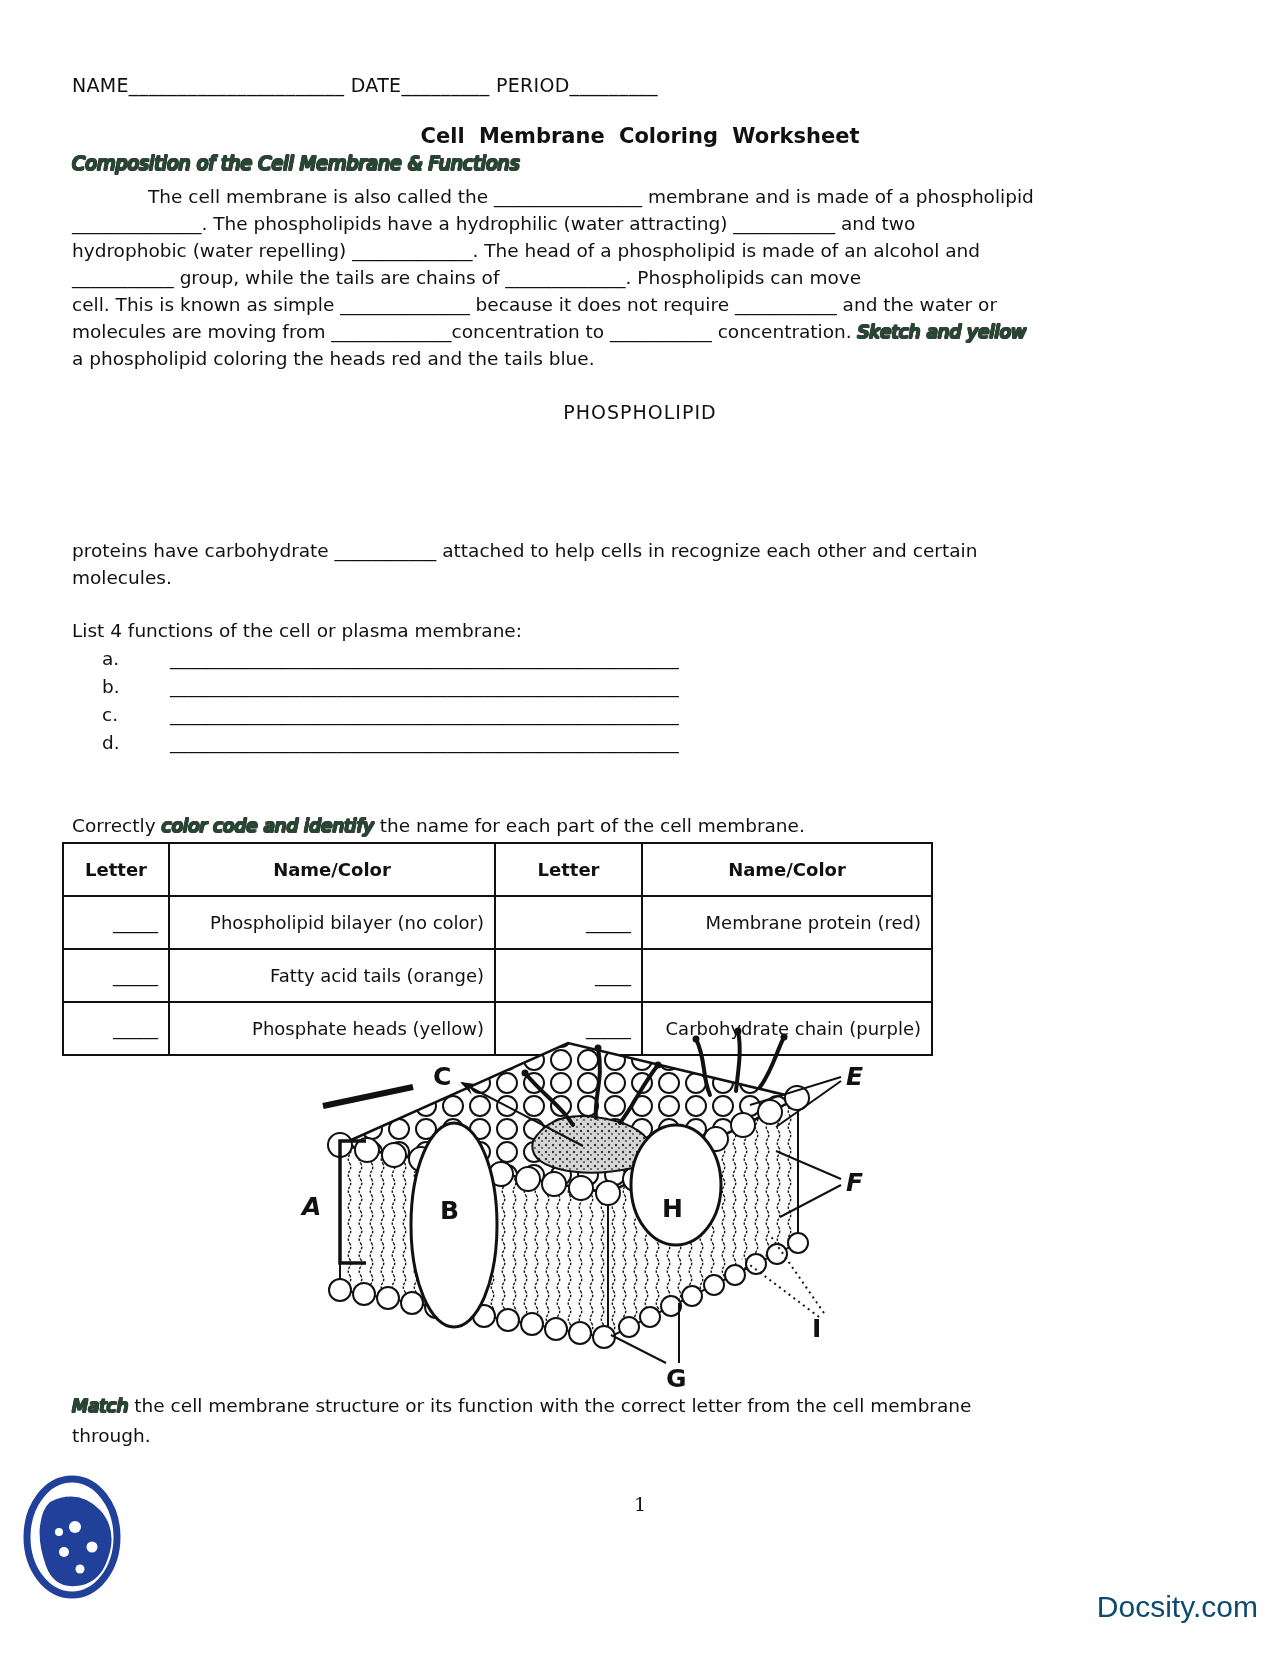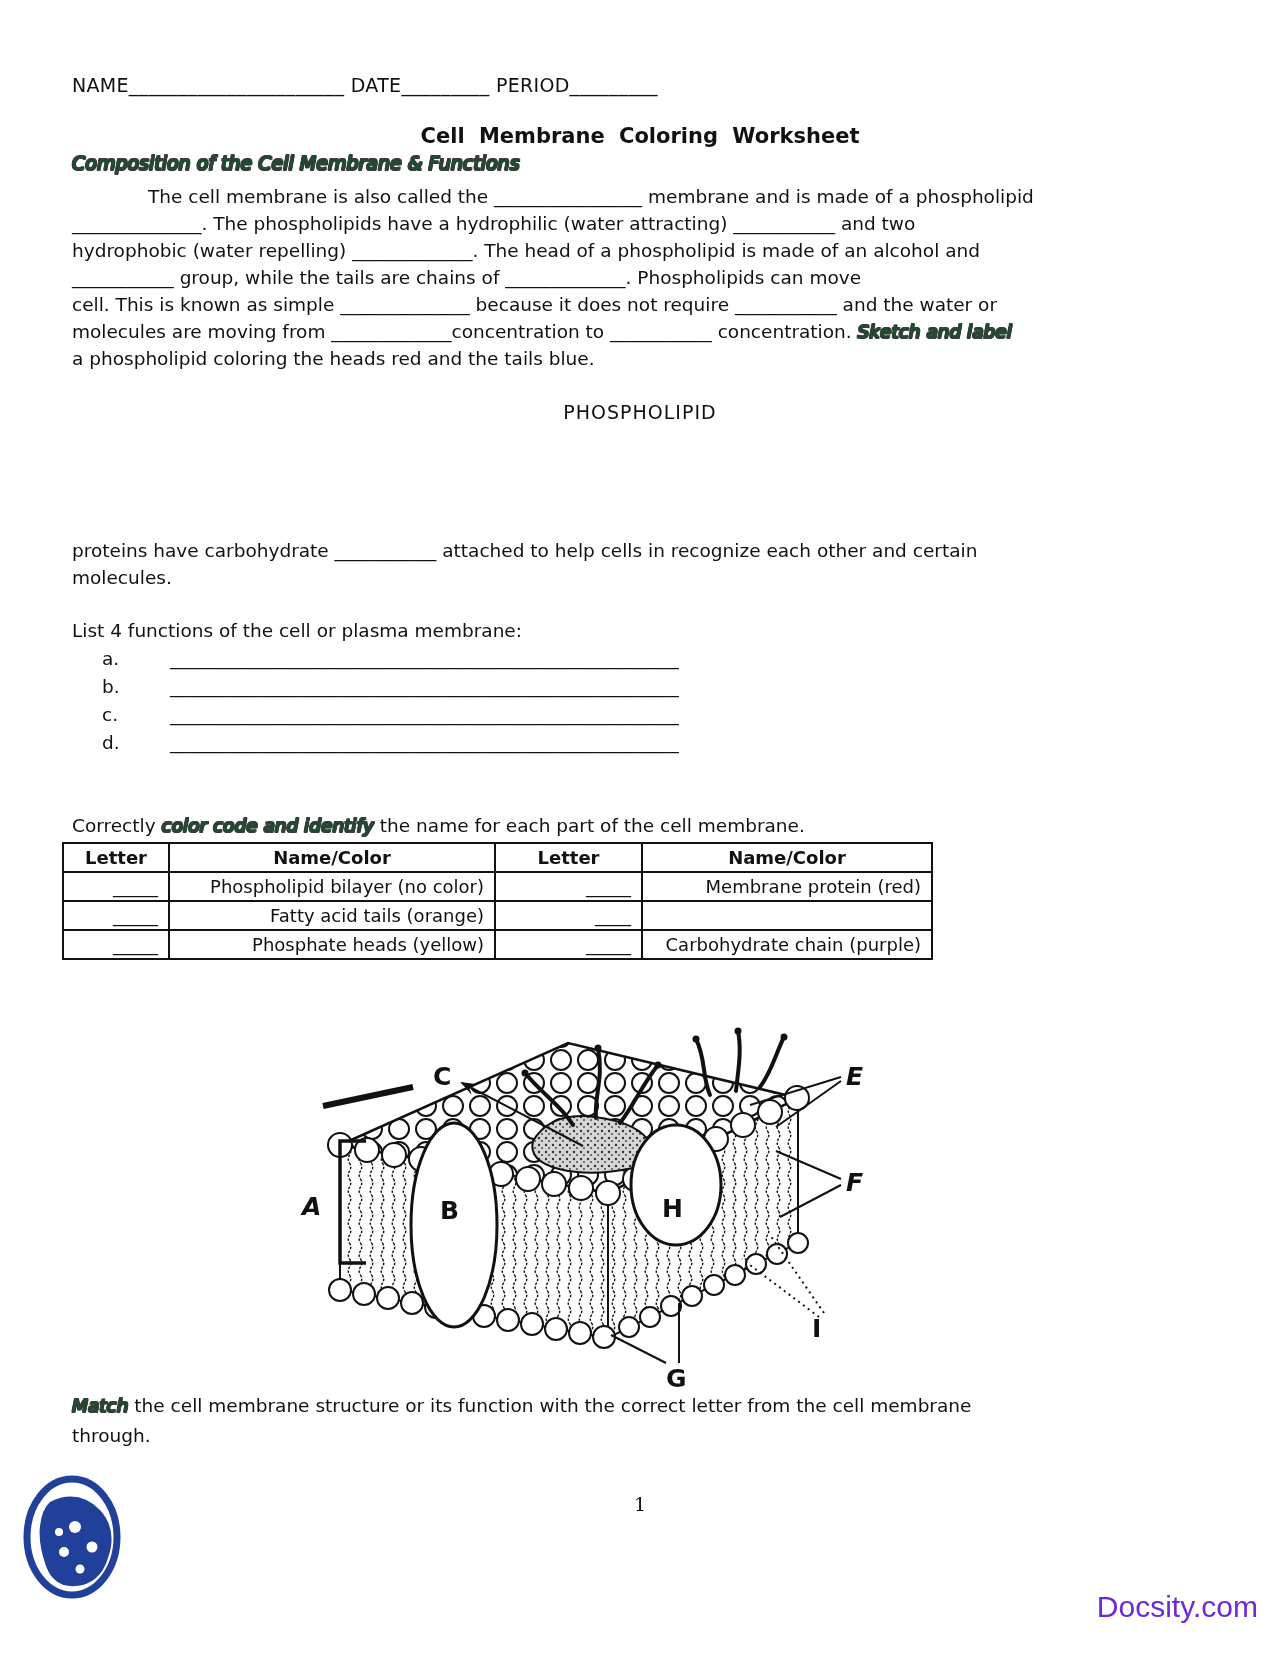--- a/index.html
+++ b/index.html
@@ -18,21 +18,21 @@
   .indent{padding-left:76px;}
   #phospholipid-heading{left:0;right:0;top:401px;text-align:center;font-size:19px;letter-spacing:1px;}
   #sketch-area{left:72px;top:428px;width:1080px;height:100px;}
   #proteins{left:72px;top:537px;font-size:18.5px;line-height:27px;}
   #functions{left:72px;top:620px;font-size:18.5px;}
   .fn-item{display:flex;height:28px;align-items:flex-end;}
   .fn-label{width:68px;margin-left:30px;}
   .fn-blank{letter-spacing:0;}
   #color-code{left:72px;top:815px;font-size:18.5px;}
   #membrane-table{left:62px;top:842px;border-collapse:collapse;font-size:18px;table-layout:fixed;}
-  #membrane-table th,#membrane-table td{border:2.5px solid #111;padding:0 10px;height:27px;overflow:hidden;white-space:nowrap;}
+  #membrane-table th,#membrane-table td{border:2.5px solid #111;padding:12px 10px;height:27px;overflow:hidden;white-space:nowrap;}
   #membrane-table th{font-weight:bold;text-align:center;}
   #membrane-table td{text-align:right;}
   #diagram{left:278px;top:1003px;width:604px;height:392px;}
   #match-text{left:72px;top:1391px;font-size:18.5px;line-height:30px;}
   #logo{left:22px;top:1474px;width:102px;height:126px;}
   #page-number{left:0;right:0;top:1493px;text-align:center;font-family:"DejaVu Serif",serif;font-size:19px;}
   #watermark{right:22px;top:1590px;font-size:30px;font-family:"Liberation Sans",sans-serif;cursor:pointer;}
   svg text.dlabel{font-family:"DejaVu Sans",sans-serif;font-weight:bold;font-size:25px;fill:#111;}
 </style>
 </head>
@@ -47,21 +47,21 @@
 <div class="abs" id="page-title">Cell Membrane Coloring Worksheet</div>
 
 <div class="abs outline-italic" id="section-heading">Composition of the Cell Membrane &amp; Functions</div>
 
 <div class="abs" id="intro">
   <div class="line indent">The cell membrane is also called the ________________ membrane and is made of a phospholipid</div>
   <div class="line">______________.  The phospholipids have a hydrophilic (water attracting) ___________ and two</div>
   <div class="line">hydrophobic (water repelling) _____________.  The head of a phospholipid is made of an alcohol and</div>
   <div class="line">___________ group, while the tails are chains of _____________.  Phospholipids can move</div>
   <div class="line">cell.  This is known as simple ______________ because it does not require ___________ and the water or</div>
-  <div class="line"><span>molecules are moving from _____________concentration to ___________ concentration.  </span><span class="outline-italic">Sketch and label</span></div>
+  <div class="line"><span>molecules are moving from _____________concentration to ___________ concentration.  </span><span class="outline-italic">Sketch and yellow</span></div>
   <div class="line">a phospholipid coloring the heads red and the tails blue.</div>
 </div>
 
 <div class="abs" id="phospholipid-heading">PHOSPHOLIPID</div>
 
 <div class="abs" id="sketch-area"></div>
 
 <div class="abs" id="proteins">
   <div class="line">proteins have carbohydrate ___________ attached to help cells in recognize each other and certain</div>
   <div class="line">molecules.</div>
@@ -260,13 +260,13 @@
     <circle cx="53" cy="53" r="6"></circle>
     <circle cx="70" cy="73" r="5.5"></circle>
     <circle cx="42" cy="78" r="5"></circle>
     <circle cx="58" cy="95" r="4.5"></circle>
     <circle cx="37" cy="58" r="4"></circle>
   </g>
 </svg>
 
 <div class="abs" id="page-number">1</div>
 
-<div class="abs" id="watermark" style="color: #6d28d9;">Docsity.com</div>
+<div class="abs" id="watermark" style="color: #0c4a6e;">Docsity.com</div>
 
 </body></html>

